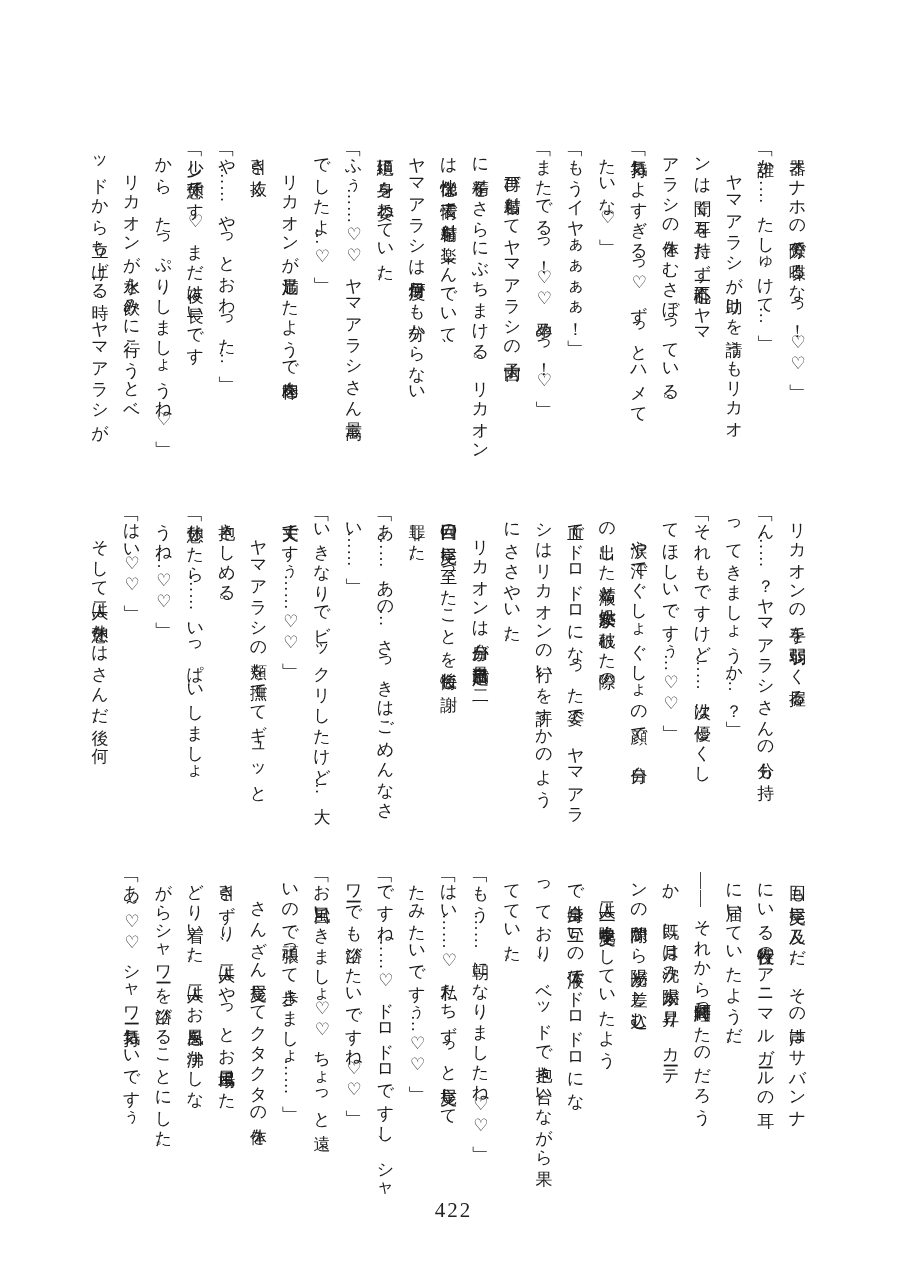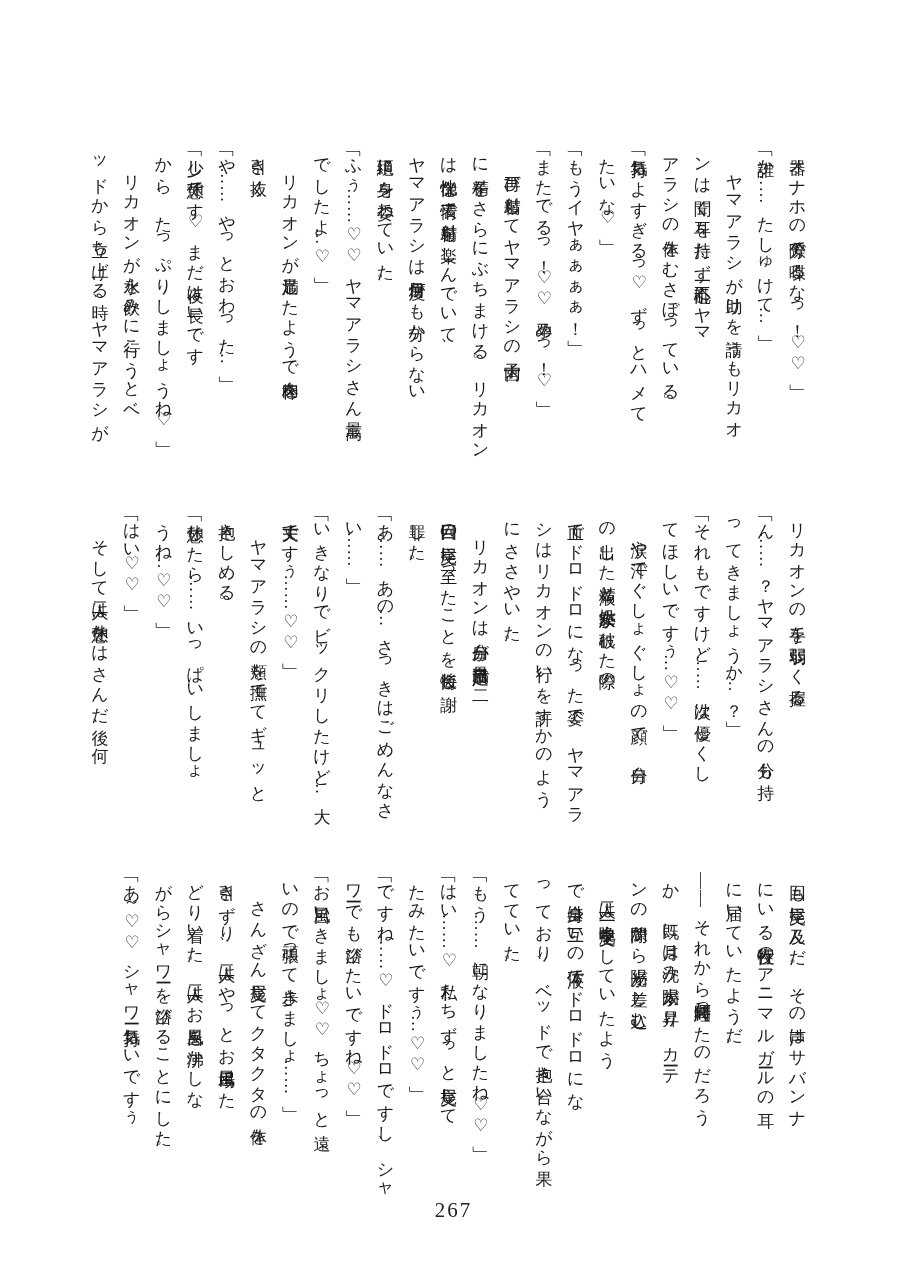--- a/index.html
+++ b/index.html
@@ -120,15 +120,15 @@
       <p class="col">ワーでも浴びたいですね♡♡」</p>
       <p class="col">「お風呂いきましょ♡♡ちょっと遠</p>
       <p class="col">いので頑張って歩きましょ……」</p>
       <p class="col indent">さんざん交尾してクタクタの体を</p>
       <p class="col">引きずり、二人はやっとお風呂場にた</p>
       <p class="col">どり着いた。二人はお風呂を沸かしな</p>
       <p class="col">がらシャワーを浴びることにした。</p>
       <p class="col">「あ～♡♡シャワー気持ちいですぅ</p>
     </section>
 
-  <div class="page-number">267</div>
+  <div class="page-number">422</div>
 
 </div>
 
 </body></html>

